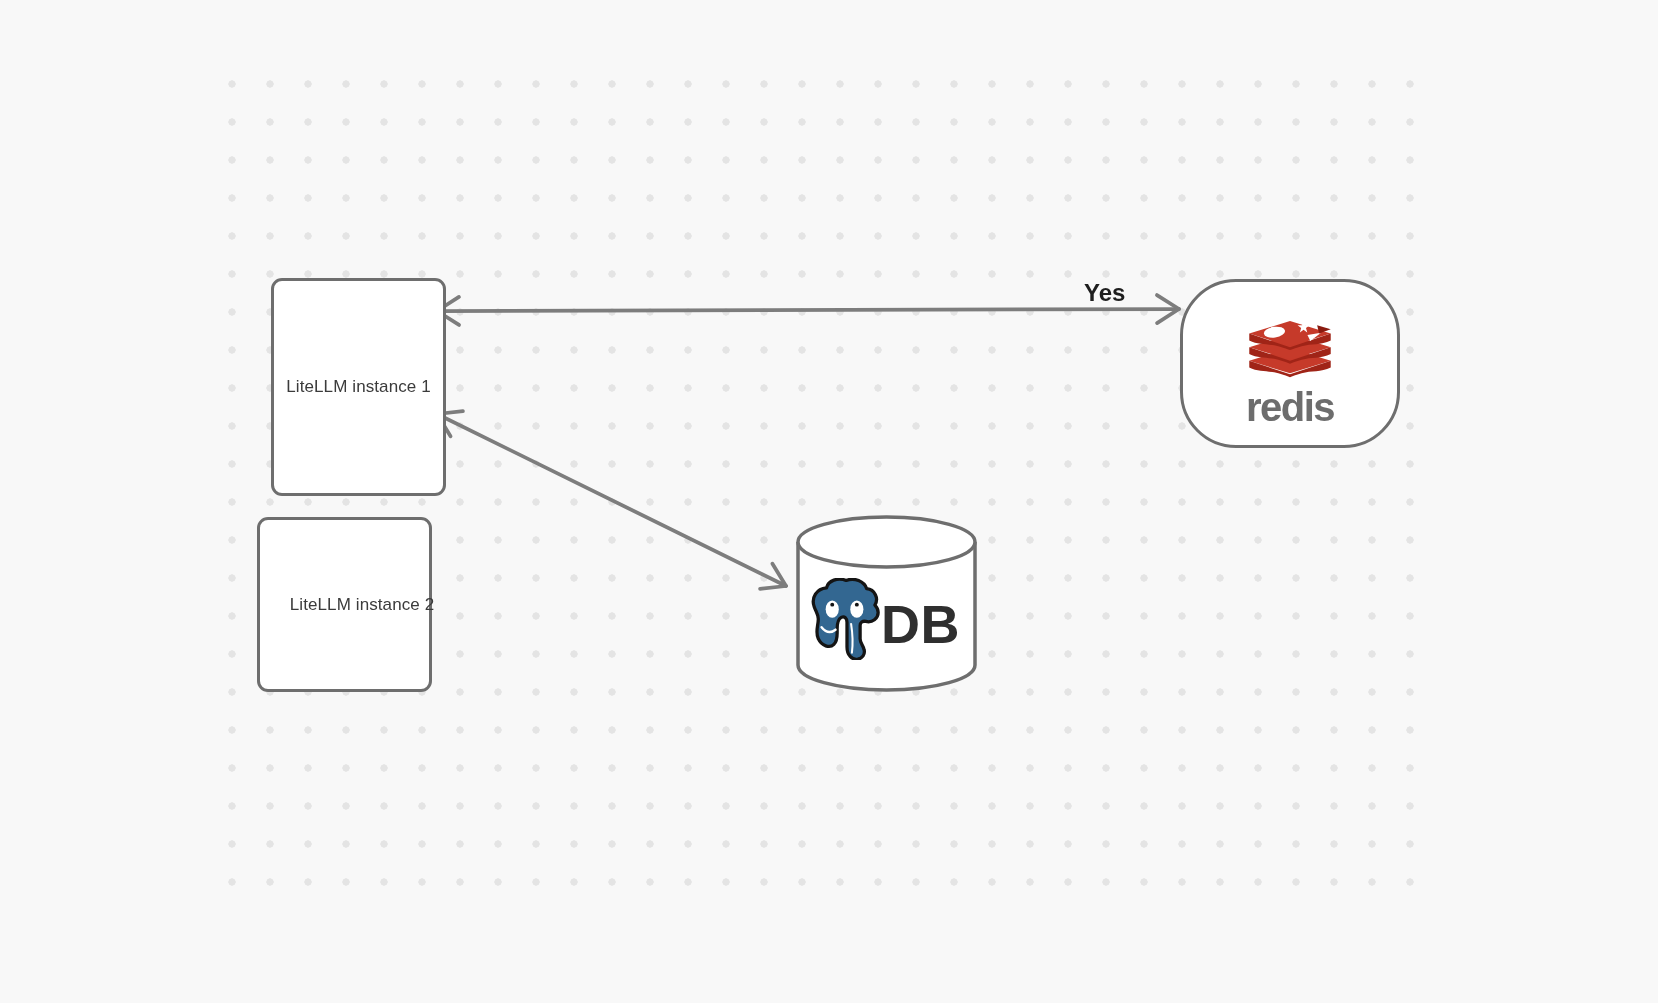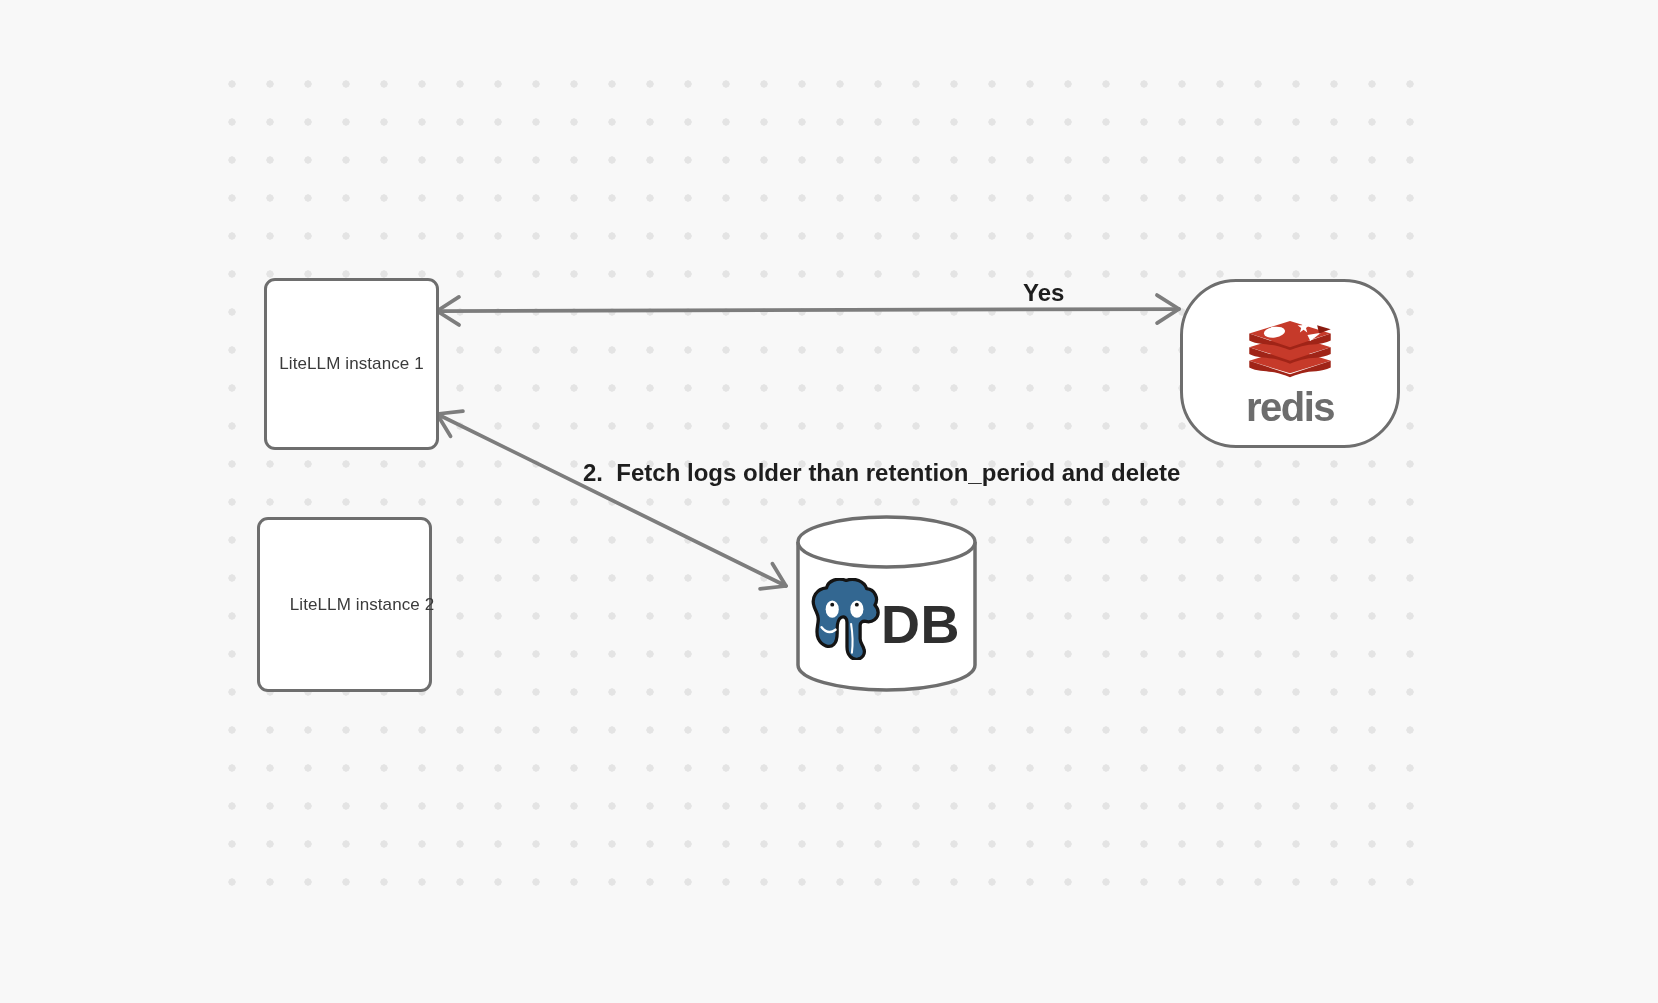--- a/index.html
+++ b/index.html
@@ -33,21 +33,21 @@
     display: flex;
     align-items: center;
     justify-content: center;
   }
   .node-box .node-label {
     font-size: 17px;
     color: #3b3b3b;
     letter-spacing: 0.1px;
     white-space: pre;
   }
-  #instance-1 { left: 264px; top: 278px; height: 172px; }
+  #instance-1 { left: 271px; top: 278px; height: 218px; }
   #instance-2 { left: 257px; top: 517px; height: 175px; padding-left: 35px; }
   #instance-3 { left: 257px; top: 757px; height: 175px; }
 
   .redis-node {
     position: absolute;
     left: 1180px; top: 279px;
     width: 220px; height: 169px;
     background: #ffffff;
     border: 3.5px solid #6e6e6e;
     border-radius: 56px;
@@ -69,21 +69,21 @@
 
   .edge-label {
     position: absolute;
     font-size: 24px;
     font-weight: 700;
     color: #1e1e1e;
     line-height: 1;
     white-space: pre;
   }
   #edge1-label { left: 501px; top: 281px; }
-  #edge1-response { left: 1023px; top: 281px; }
+  #edge1-response { left: 1084px; top: 281px; }
   #edge2-label { left: 583px; top: 461px; }
 
   .db-elephant { position: absolute; left: 809px; top: 578px; }
   .db-text {
     position: absolute;
     left: 881px; top: 597px;
     font-size: 54px;
     font-weight: 700;
     color: #2f2f2f;
     line-height: 1;
@@ -155,15 +155,14 @@
     <circle cx="27" cy="32.5" r="2.4" fill="#141414"></circle>
     <ellipse cx="57" cy="38" rx="8" ry="10.5" fill="#ffffff"></ellipse>
     <circle cx="57" cy="32.5" r="2.4" fill="#141414"></circle>
     <path d="M14,60 Q22,70 31,63" fill="none" stroke="#ffffff" stroke-width="3" stroke-linecap="round"></path>
     <path d="M50,56 Q53,75 51,91" fill="none" stroke="#ffffff" stroke-width="2.5" stroke-linecap="round"></path>
     <path d="M37,80 Q34,90 26,90" fill="none" stroke="#ffffff" stroke-width="3.5" stroke-linecap="round"></path>
   </svg>
   <div class="db-text">DB</div>
 
   <div class="edge-label" id="edge1-response">Yes</div>
-  <div class="edge-label" id="edge2-label">2.  Fetch logs older than retention_period and delete</div>
 
 </div>
 
 </body></html>

